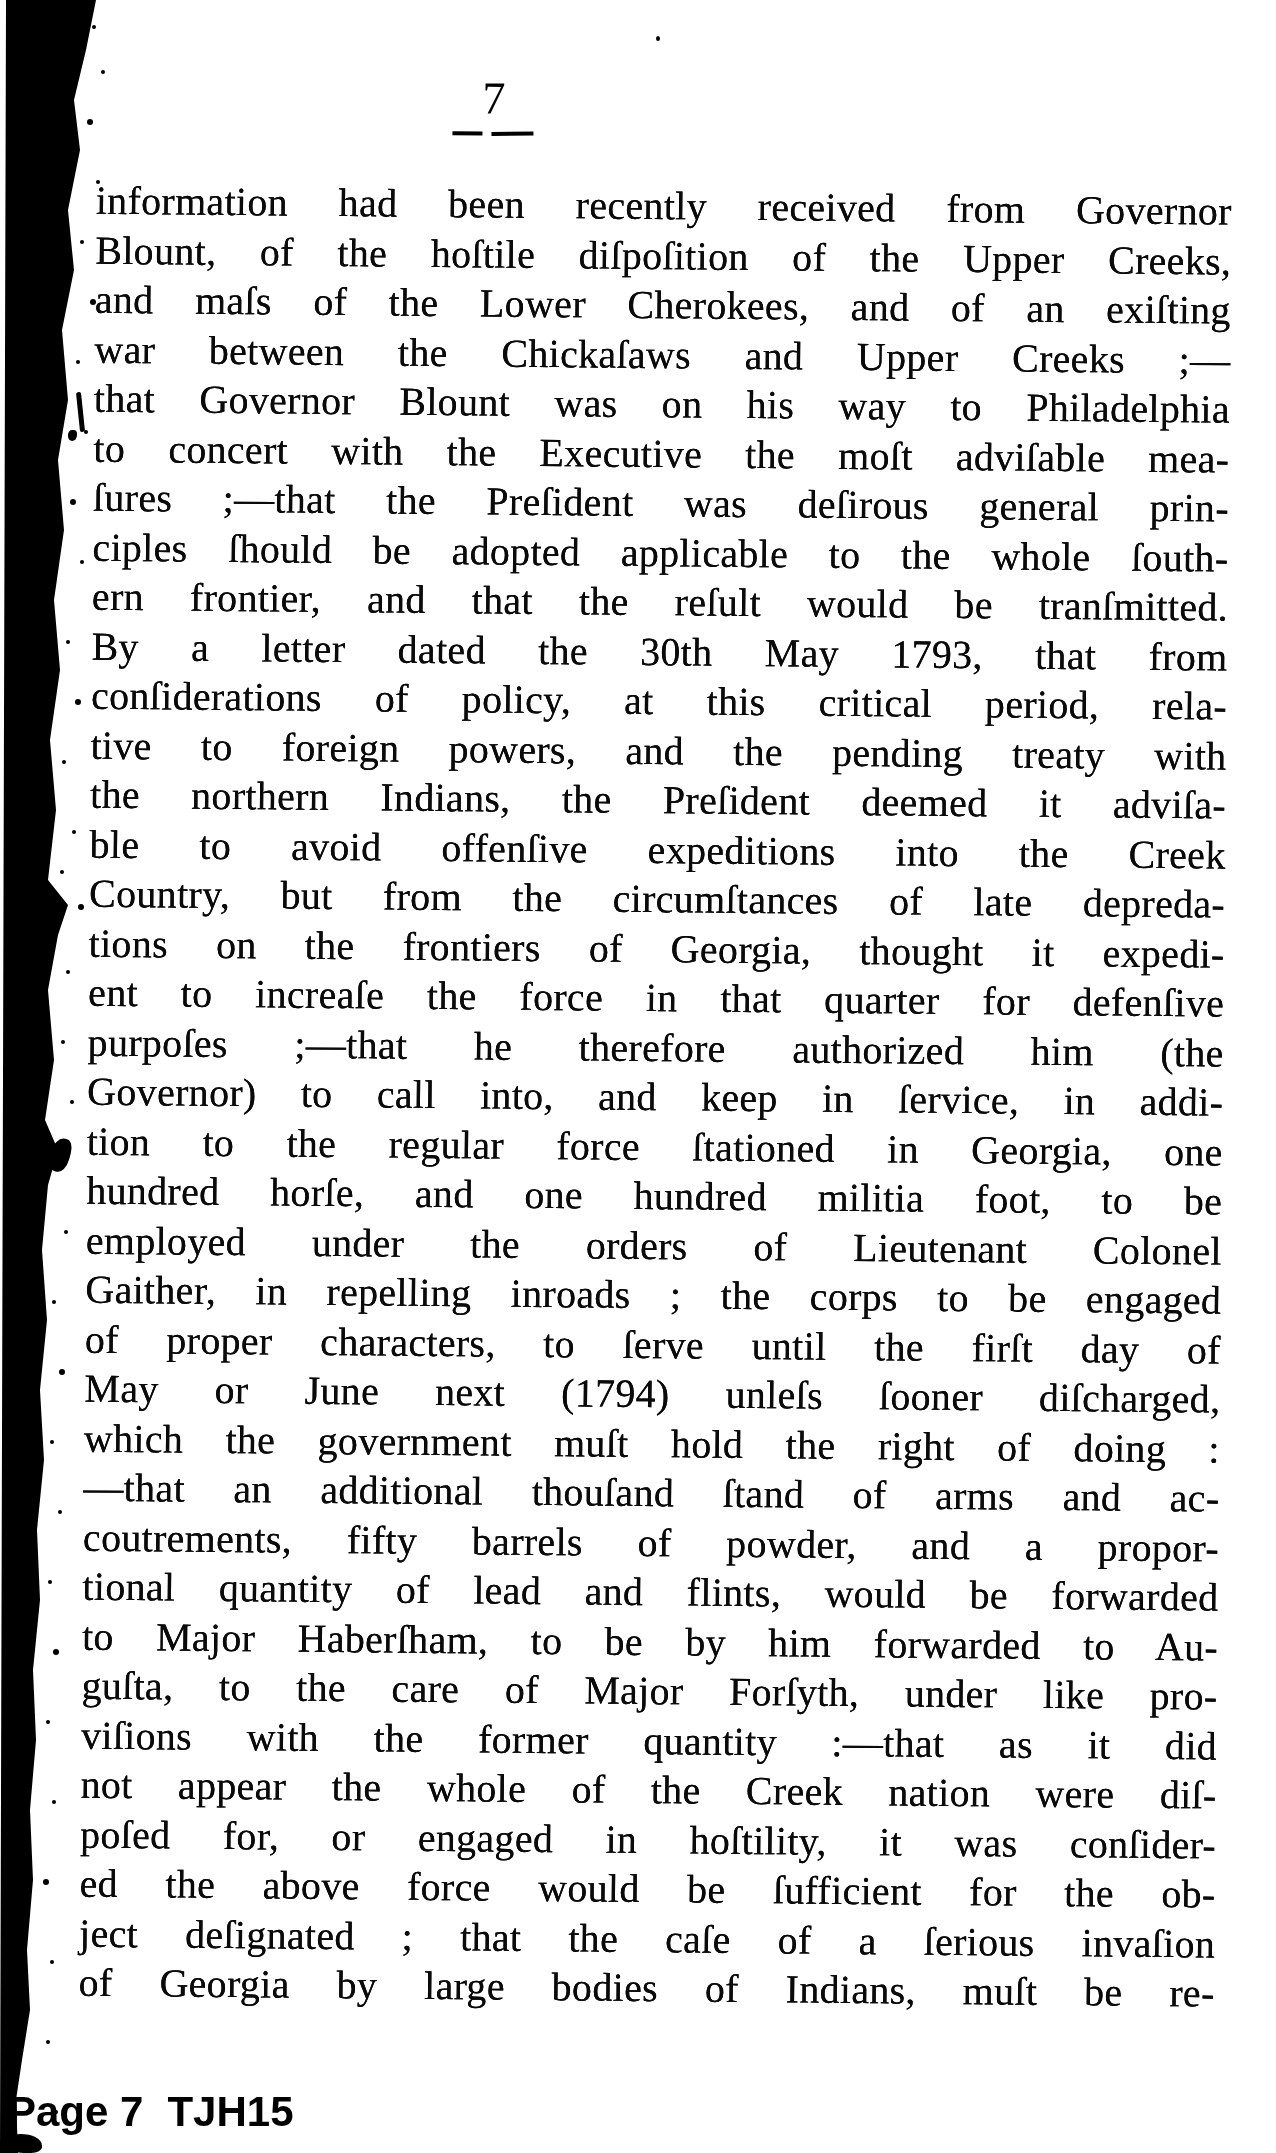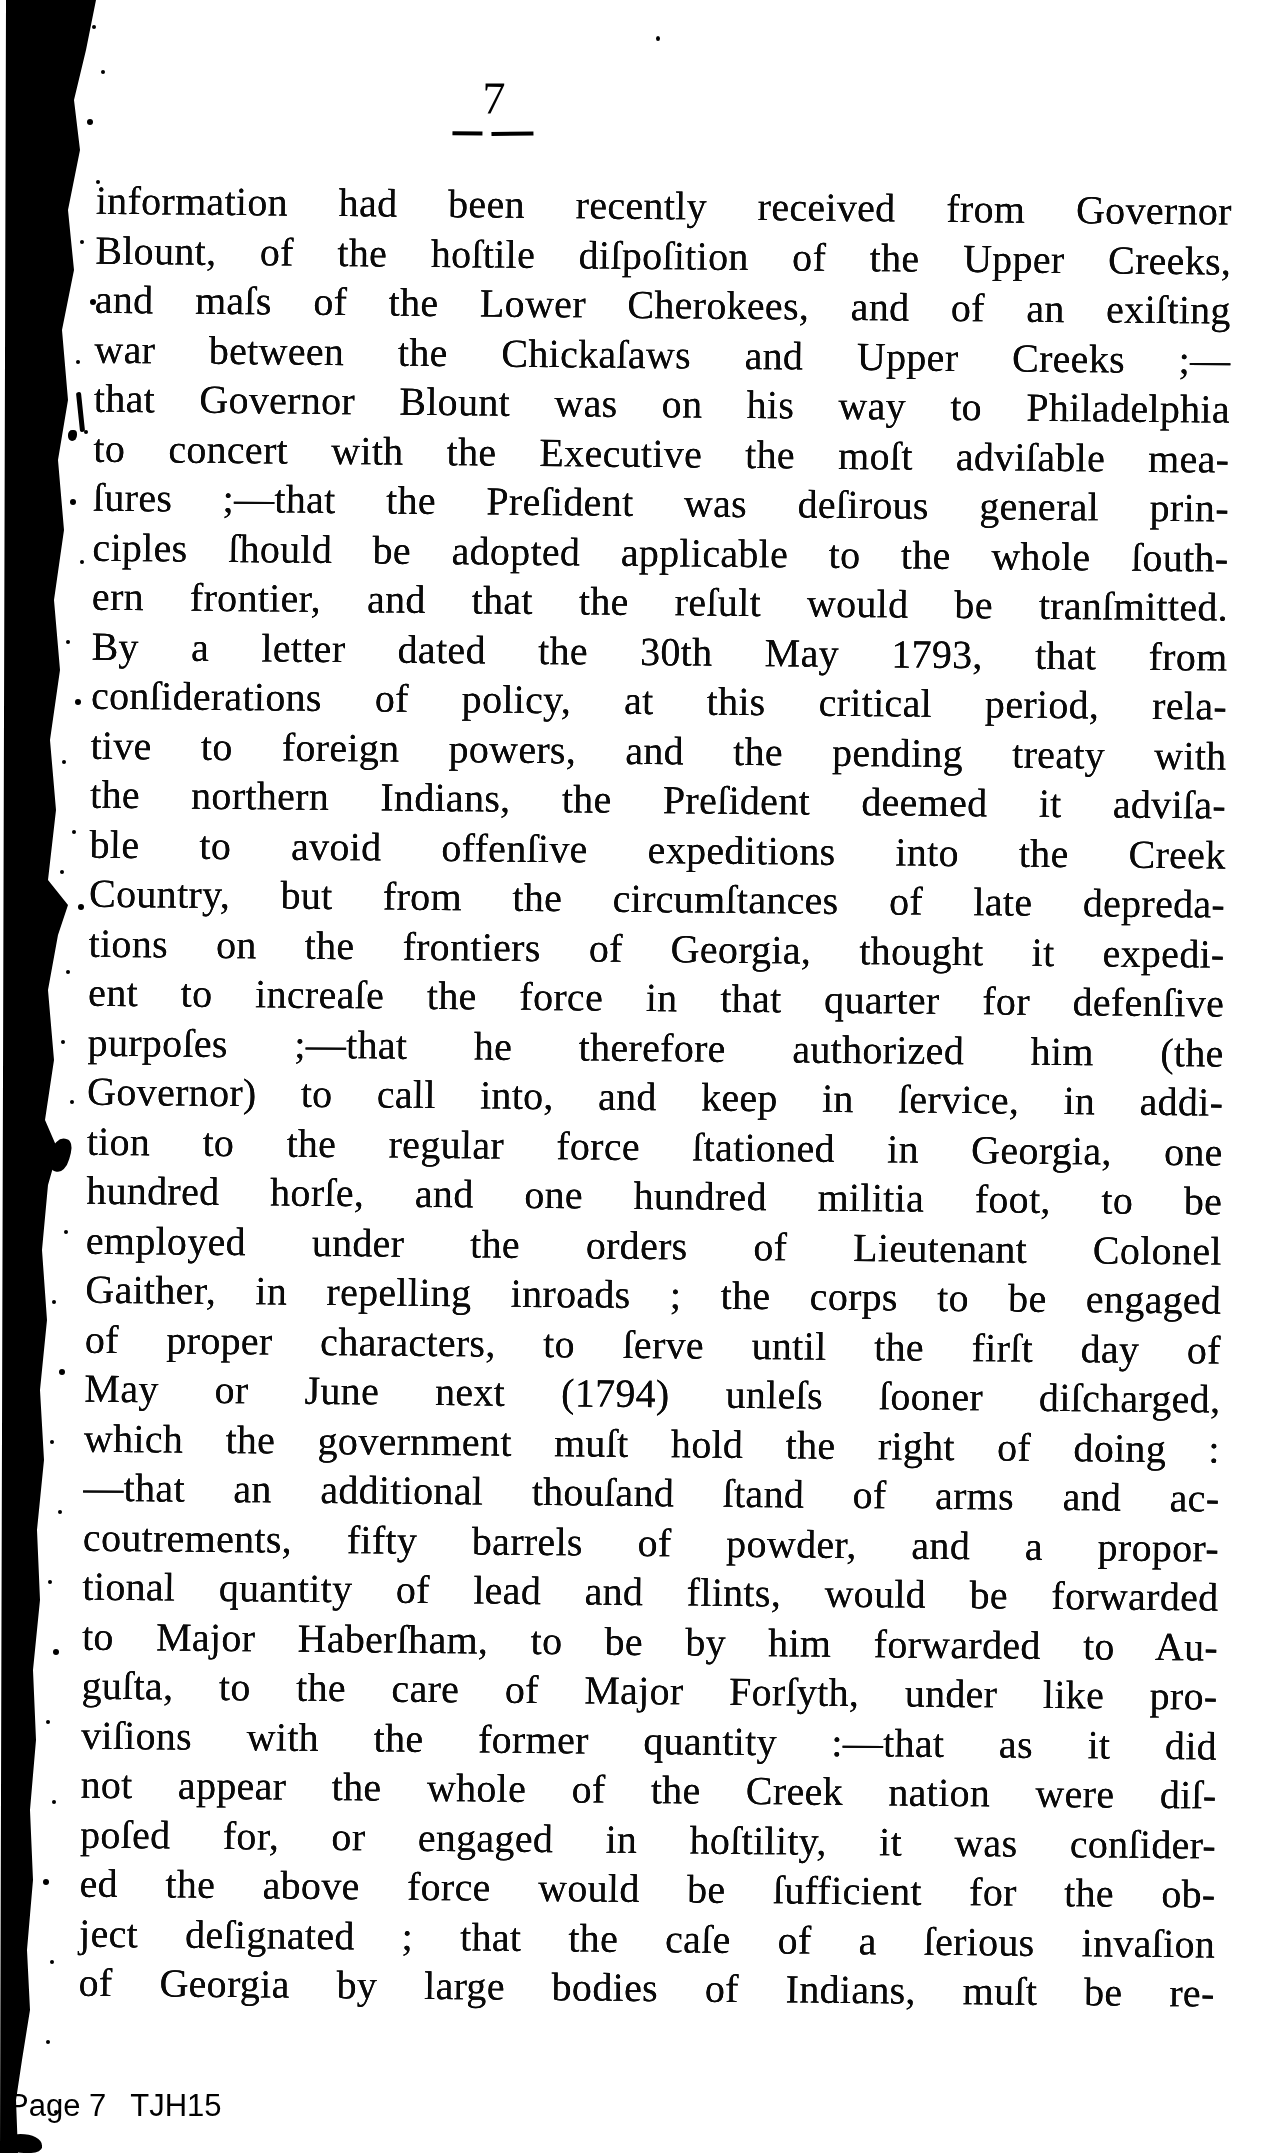--- a/index.html
+++ b/index.html
@@ -116,22 +116,22 @@
     text-align: justify;
     text-align-last: justify;
     white-space: normal;
   }
   
   .footer {
     position: absolute;
     left: 8px; top: 2088px;
     display: flex; gap: 24px;
     font-family: "Liberation Sans", sans-serif;
-    font-weight: normal;
-    font-size: 31px;
+    font-weight: bold;
+    font-size: 42px;
     color: #000;
   }
 </style>
 </head>
 <body>
 
 <div class="page">
 
   <div class="band"></div>
   <div class="speck-field"></div>

